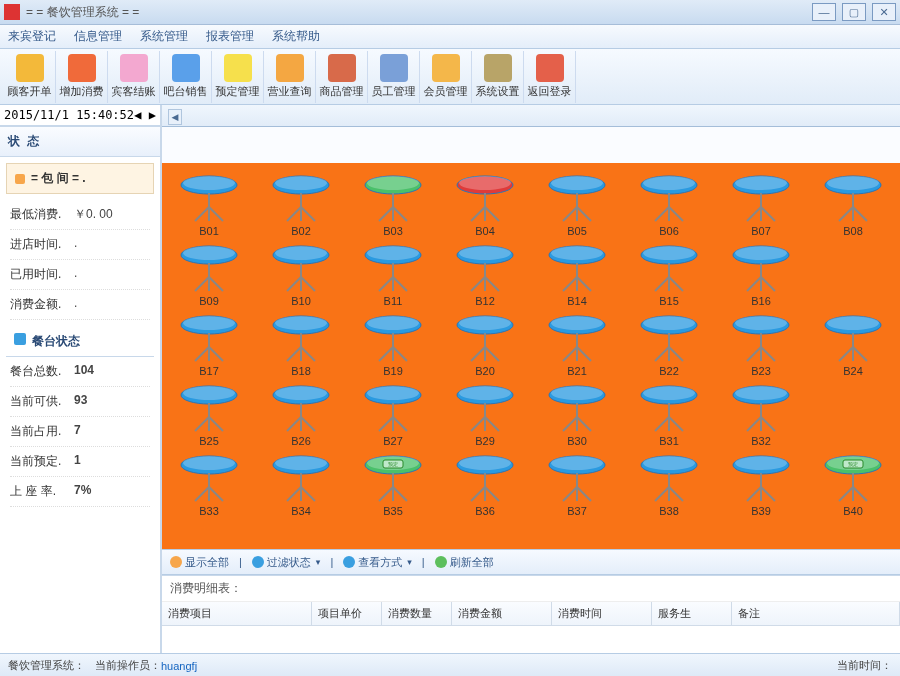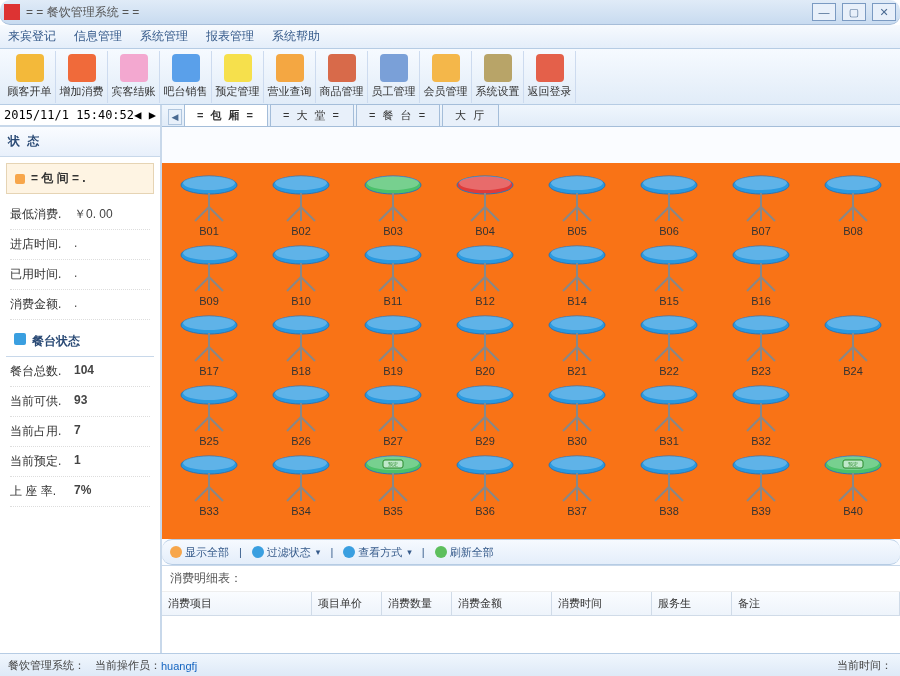--- a/index.html
+++ b/index.html
@@ -1,18 +1,18 @@
 <!DOCTYPE html>
 <html><head>
 <meta charset="utf-8">
 <style>
 * { margin: 0; padding: 0; box-sizing: border-box; }
 body { font-family: "Microsoft YaHei", SimSun, sans-serif; font-size: 12px; background: #fff; width: 900px; height: 676px; overflow: hidden; }
 
-.titlebar { height: 24px; background: linear-gradient(#e0ebf7,#c8dbf0); display: flex; align-items: center; padding: 12px 4px; border-bottom: 1px solid #a6bdd8; border-radius: 10px; }
+.titlebar { height: 24px; background: linear-gradient(#e0ebf7,#c8dbf0); display: flex; align-items: center; padding: 12px 4px; border-bottom: 1px solid #a6bdd8; }
 .titlebar .icon { width: 16px; height: 16px; background: #d33; margin-right: 6px; }
 .titlebar .title { flex: 1; color: #555; font-size: 12px; }
 .winbtns { display: flex; gap: 6px; }
 .winbtn { width: 24px; height: 18px; border: 1px solid #7a9ac2; background: #e8f0fa; font-size: 11px; display: flex; align-items: center; justify-content: center; color: #4a6a92; cursor: pointer; }
 
 .menubar { height: 24px; background: linear-gradient(#f7fafe,#e4eefa); display: flex; align-items: center; padding: 0 8px; gap: 18px; border-bottom: 1px solid #b6cce4; }
 .menubar span { color: #355a8a; cursor: pointer; }
 
 .toolbar { height: 56px; background: linear-gradient(#f6faff,#e1ecf8); display: flex; align-items: center; padding: 0 4px; border-bottom: 1px solid #b6cce4; }
 .tbtn { width: 52px; height: 52px; display: flex; flex-direction: column; align-items: center; justify-content: center; gap: 2px; border-right: 1px solid #cddbef; cursor: pointer; }
@@ -39,28 +39,28 @@
 .nav-arrow { width:14px;height:16px;background:#e8f0fa;border:1px solid #b0c6de;display:flex;align-items:center;justify-content:center;font-size:9px;color:#4a6a92;cursor:pointer;margin-bottom:1px; }
 .tab { padding: 3px 12px; border: 1px solid #a4bdd9; border-bottom: none; background: #e8f0fa; color: #333; cursor: pointer; font-size:11px; letter-spacing: 2px; }
 .tab.active { background: #fff; font-weight: bold; }
 
 .table-grid { flex: 1; overflow: auto; padding: 10px 6px; background: #f97316; margin-top: 36px; }
 .table-row { display: flex; gap: 10px; margin-bottom: 6px; }
 .table-cell { width: 82px; display: flex; flex-direction: column; align-items: center; cursor: pointer; }
 .table-cell .tbl-svg { width: 64px; height: 50px; }
 .table-cell .name { font-size: 11px; color: #333; margin-top: 2px; }
 
-.filterbar { height: 26px; background: linear-gradient(#f6faff,#e4eefa); border-top: 1px solid #b6cce4; border-bottom: 1px solid #b6cce4; display: flex; align-items: center; padding: 0 8px; gap: 10px; font-size: 11px; color: #355a8a; border-radius: 10px; }
+.filterbar { height: 26px; background: linear-gradient(#f6faff,#e4eefa); border-top: 1px solid #b6cce4; border-bottom: 1px solid #b6cce4; display: flex; align-items: center; padding: 0 8px; gap: 10px; font-size: 11px; color: #355a8a; }
 .filterbar .item { display:flex;align-items:center;gap:3px;cursor:pointer; }
 .filterbar .fi { width:12px;height:12px;border-radius:50%;background:#f7a64b; }
 .filterbar .fi.b { background:#3a9fe0; }
 .filterbar .fi.g { background:#5dbf5d; }
 .filterbar .dd::after { content:"▾"; margin-left:2px; font-size:9px; }
 
-.detail { height: 88px; background: #fff; border-top: 1px solid #c8d8ea; }
+.detail { height: 78px; background: #fff; border-top: 1px solid #c8d8ea; }
 .detail-title { padding: 4px 8px; color: #555; border-bottom: 1px solid #eee; }
 .detail-hdr { display: flex; background: linear-gradient(#fafcff,#eef4fb); border-bottom: 1px solid #d0dbe8; }
 .detail-hdr div { padding: 4px 6px; border-right: 1px solid #d0dbe8; color: #333; font-size:11px; }
 .dh1{width:150px}.dh2{width:70px}.dh3{width:70px}.dh4{width:100px}.dh5{width:100px}.dh6{width:80px}.dh7{flex:1}
 
 .statusbar { height: 24px; background: linear-gradient(#f0f6fd,#dde9f7); border-top: 1px solid #b6cce4; display: flex; align-items: center; padding: 0 8px; font-size: 11px; color: #444; }
 .statusbar .sp { flex: 1; }
 .statusbar .op { color: #1565c0; }
 </style>
 </head>
@@ -184,26 +184,20 @@
         <div class="kv">
           <div class="k">上 座 率.</div>
           <div class="v">7%</div>
         </div>
       </div>
   </div>
 
   <div class="main">
     <div class="tabbar">
       <div class="nav-arrow">◀</div>
-      <div id="tabs" style="display:flex;gap:2px">
-          <div class="tab active">= 包  厢 =</div>
-          <div class="tab">= 大  堂 =</div>
-          <div class="tab">= 餐  台 =</div>
-          <div class="tab">大  厅</div>
-        </div>
     </div>
     <div class="table-grid" id="grid">
         <div class="table-row">
           <div class="table-cell">
             <svg class="tbl-svg" viewBox="0 0 64 50">
     <ellipse cx="32" cy="12" rx="28" ry="9" fill="#2a9ae0" stroke="#2a75b8" stroke-width="1"></ellipse>
     <ellipse cx="32" cy="10" rx="26" ry="7" fill="#ffffff40"></ellipse>
     <line x1="32" y1="20" x2="32" y2="34" stroke="#888" stroke-width="2"></line>
     <line x1="32" y1="34" x2="18" y2="48" stroke="#888" stroke-width="2"></line>
     <line x1="32" y1="34" x2="46" y2="48" stroke="#888" stroke-width="2"></line>

